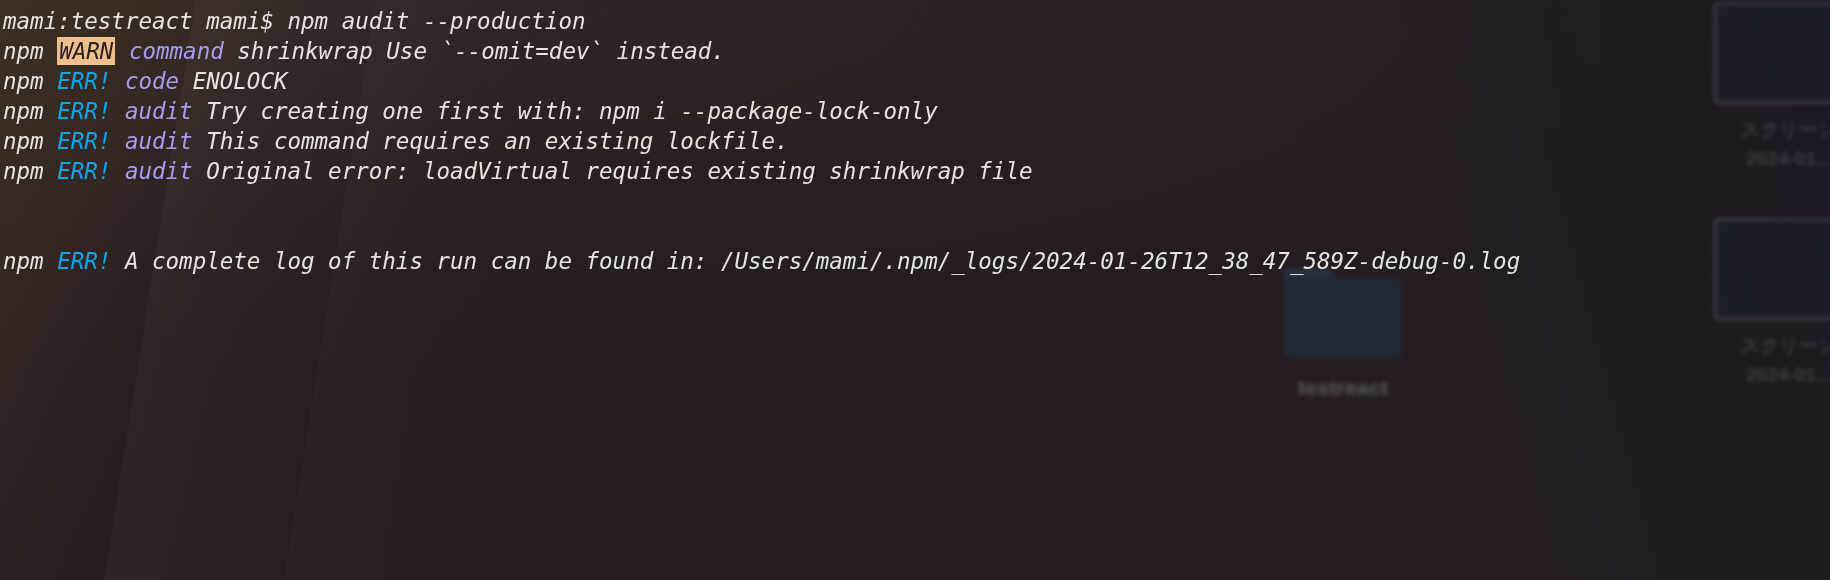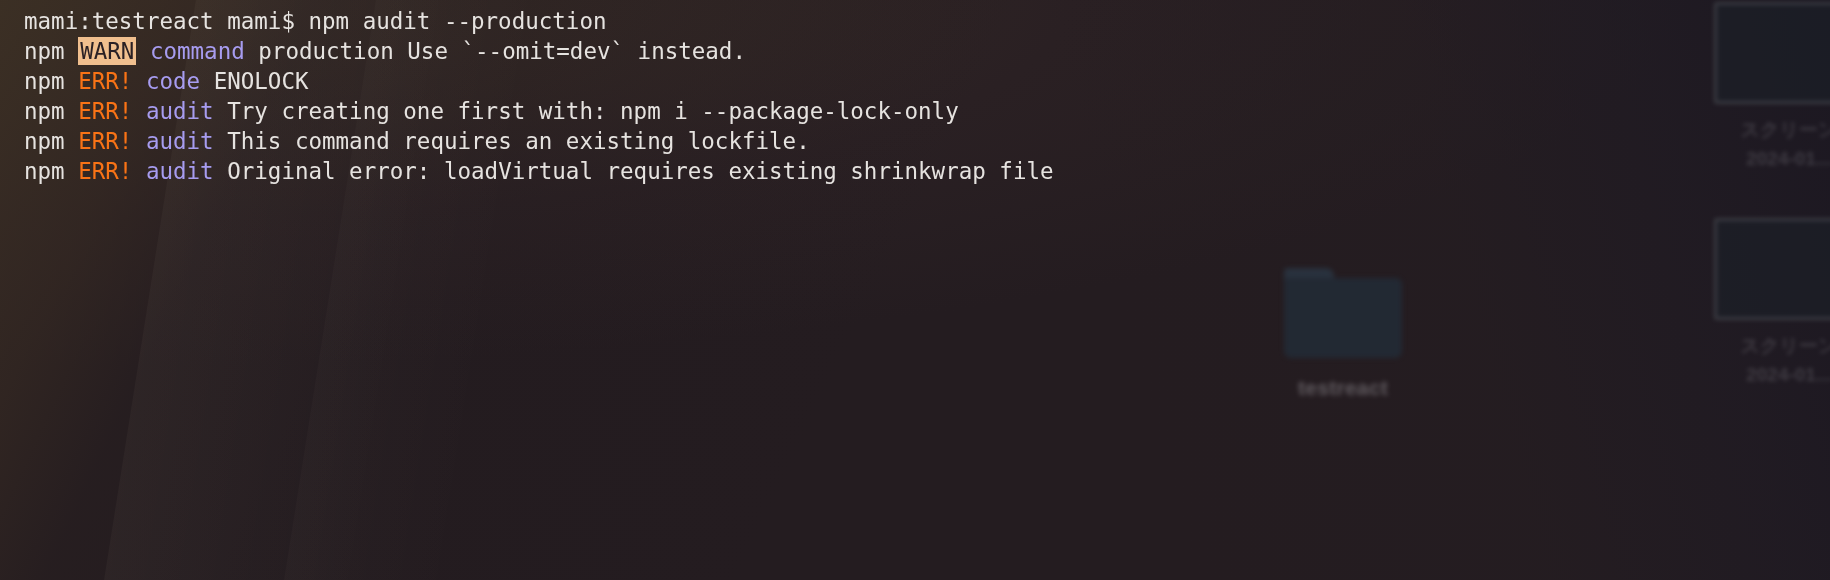--- a/index.html
+++ b/index.html
@@ -113,39 +113,40 @@
     font-size: 19px;
     font-weight: bold;
     line-height: 1.5;
     color: rgba(200,198,206,0.30);
   }
 
   
   .terminal {
     position: absolute;
     inset: 0;
-    padding: 6px 0 0 24px;
+    padding: 6px 0 0 3px;
     box-sizing: border-box;
+    font-style: italic;
   }
   .line {
     height: 30px;
     line-height: 30px;
     font-size: 22.5px;
     letter-spacing: 0px;
     white-space: pre;
     color: #e6e3e0;
   }
 
   .tok-warn-badge {
     background: #f0bf8e;
     color: #2a2024;
     padding: 1px 2px;
   }
   .tok-err {
-    color: #f97316;
+    color: #0ea5e9;
   }
   .tok-sub {
     color: #a79cf0;
   }
   .tok-plain { color: #e6e3e0; }
 
   .cursor {
     display: inline-block;
     width: 12px;
     height: 24px;
@@ -178,23 +179,24 @@
   </div>
   <div class="desktop-shot shot-2">
     <div class="shot-thumb"></div>
     <div class="shot-caption">スクリーン
 2024-01...</div>
   </div>
 
   <div class="terminal">
     <div id="terminal-lines">
         <div class="line"><span class="tok-plain">mami:testreact mami$ npm audit --production</span></div>
-        <div class="line"><span class="tok-plain">npm </span><span class="tok-warn-badge">WARN</span><span class="tok-plain"> </span><span class="tok-sub">command</span><span class="tok-plain"> production Use `--omit=dev` instead.</span></div>
+        <div class="line"><span class="tok-plain">npm </span><span class="tok-warn-badge">WARN</span><span class="tok-plain"> </span><span class="tok-sub">command</span><span class="tok-plain"> shrinkwrap Use `--omit=dev` instead.</span></div>
         <div class="line"><span class="tok-plain">npm </span><span class="tok-err">ERR!</span><span class="tok-plain"> </span><span class="tok-sub">code</span><span class="tok-plain"> ENOLOCK</span></div>
         <div class="line"><span class="tok-plain">npm </span><span class="tok-err">ERR!</span><span class="tok-plain"> </span><span class="tok-sub">audit</span><span class="tok-plain"> Try creating one first with: npm i --package-lock-only</span></div>
         <div class="line"><span class="tok-plain">npm </span><span class="tok-err">ERR!</span><span class="tok-plain"> </span><span class="tok-sub">audit</span><span class="tok-plain"> This command requires an existing lockfile.</span></div>
         <div class="line"><span class="tok-plain">npm </span><span class="tok-err">ERR!</span><span class="tok-plain"> </span><span class="tok-sub">audit</span><span class="tok-plain"> Original error: loadVirtual requires existing shrinkwrap file</span></div>
         <div class="line"><span class="tok-plain"> </span></div>
         <div class="line"><span class="tok-plain"> </span></div>
+        <div class="line"><span class="tok-plain">npm </span><span class="tok-err">ERR!</span><span class="tok-plain"> A complete log of this run can be found in: /Users/mami/.npm/_logs/2024-01-26T12_38_47_589Z-debug-0.log</span></div>
       </div>
   </div>
 
 </div>
 
 </body></html>

